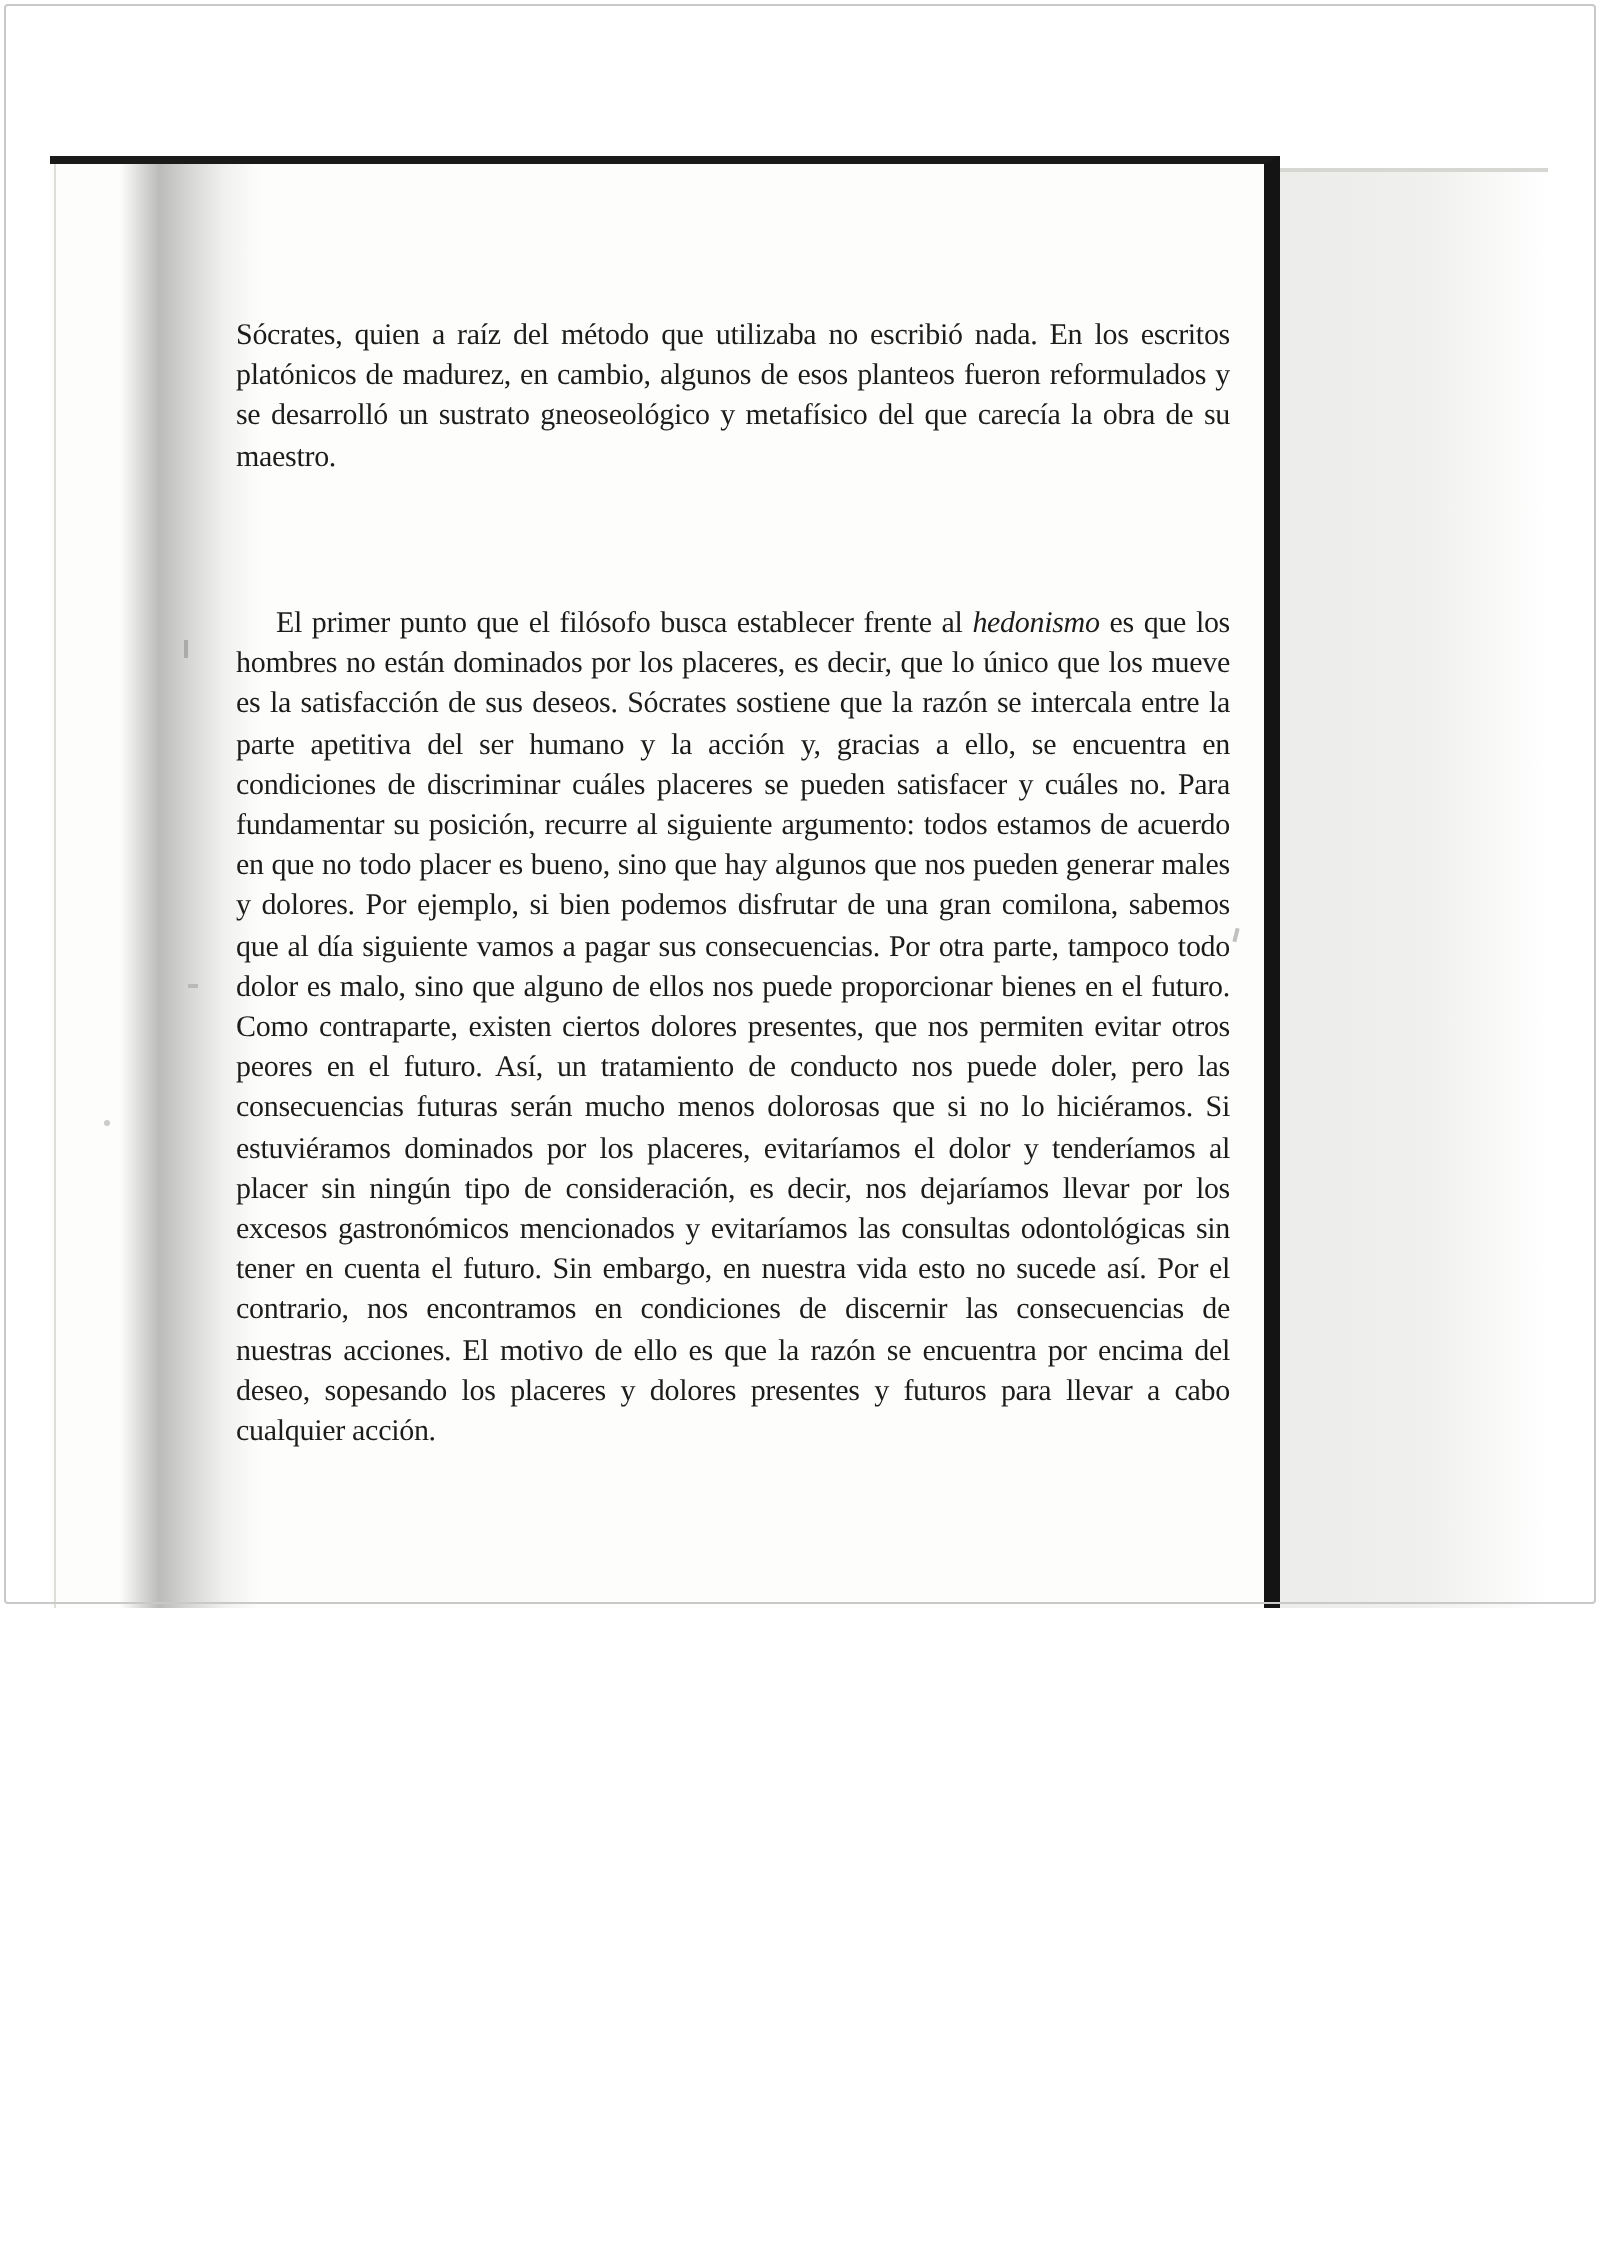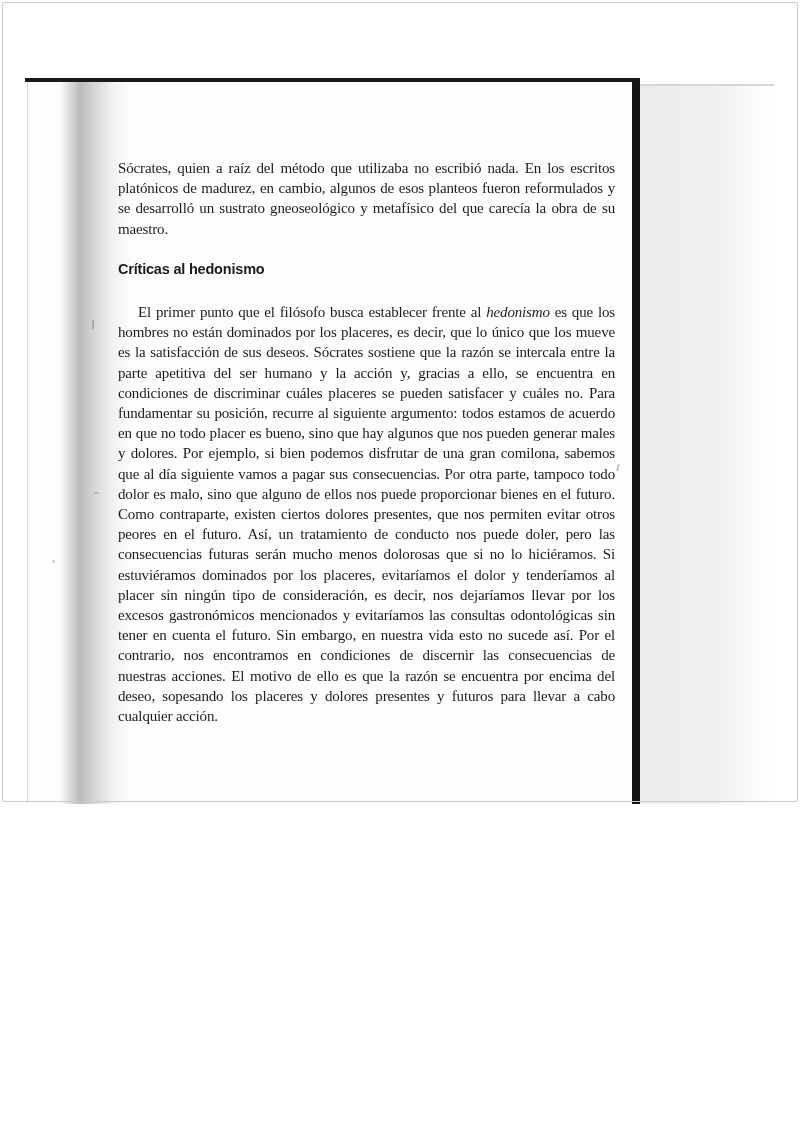--- a/index.html
+++ b/index.html
@@ -154,21 +154,20 @@
 
   <div class="facing-edge"></div>
   <div class="under-paper"></div>
 
   <div class="page">
     <div class="page-stack-edge"></div>
     <div class="spine"></div>
 
     <p class="para p1">Sócrates, quien a raíz del método que utilizaba no escribió nada. En los escritos platónicos de madurez, en cambio, algunos de esos planteos fueron reformulados y se desarrolló un sustrato gneoseológico y metafísico del que carecía la obra de su maestro.</p>
 
-    <h2 class="heading">Críticas al hedonismo</h2>
 
     <p class="para p2"><span>El primer punto que el filósofo busca establecer frente al </span><span class="term">hedonismo</span><span> es que los hombres no están dominados por los placeres, es decir, que lo único que los mueve es la satisfacción de sus deseos. Sócrates sostiene que la razón se intercala entre la parte apetitiva del ser humano y la acción y, gracias a ello, se encuentra en condiciones de discriminar cuáles placeres se pueden satisfacer y cuáles no. Para fundamentar su posición, recurre al siguiente argumento: todos estamos de acuerdo en que no todo placer es bueno, sino que hay algunos que nos pueden generar males y dolores. Por ejemplo, si bien podemos disfrutar de una gran comilona, sabemos que al día siguiente vamos a pagar sus consecuencias. Por otra parte, tampoco todo dolor es malo, sino que alguno de ellos nos puede proporcionar bienes en el futuro. Como contraparte, existen ciertos dolores presentes, que nos permiten evitar otros peores en el futuro. Así, un tratamiento de conducto nos puede doler, pero las consecuencias futuras serán mucho menos dolorosas que si no lo hiciéramos. Si estuviéramos dominados por los placeres, evitaríamos el dolor y tenderíamos al placer sin ningún tipo de consideración, es decir, nos dejaríamos llevar por los excesos gastronómicos mencionados y evitaríamos las consultas odontológicas sin tener en cuenta el futuro. Sin embargo, en nuestra vida esto no sucede así. Por el contrario, nos encontramos en condiciones de discernir las consecuencias de nuestras acciones. El motivo de ello es que la razón se encuentra por encima del deseo, sopesando los placeres y dolores presentes y futuros para llevar a cabo cualquier acción.</span></p>
 
 
     <div class="artifact tick1"></div>
     <div class="artifact dash1"></div>
     <div class="artifact tick2"></div>
     <div class="artifact speck1"></div>
     <div class="artifact hole"></div>
   </div>

